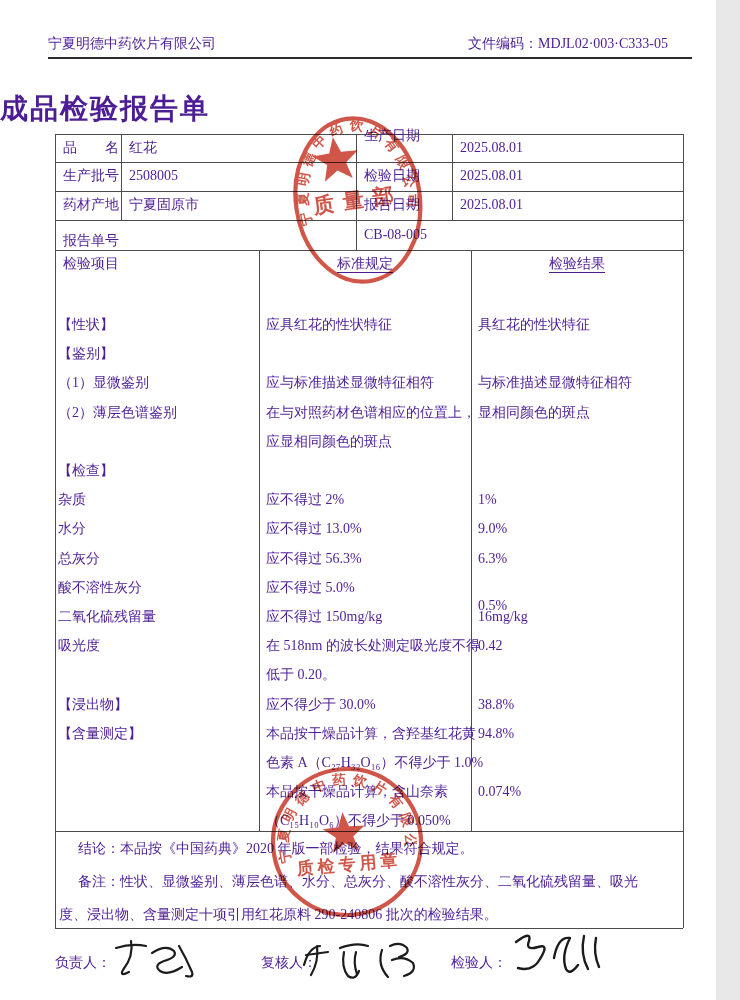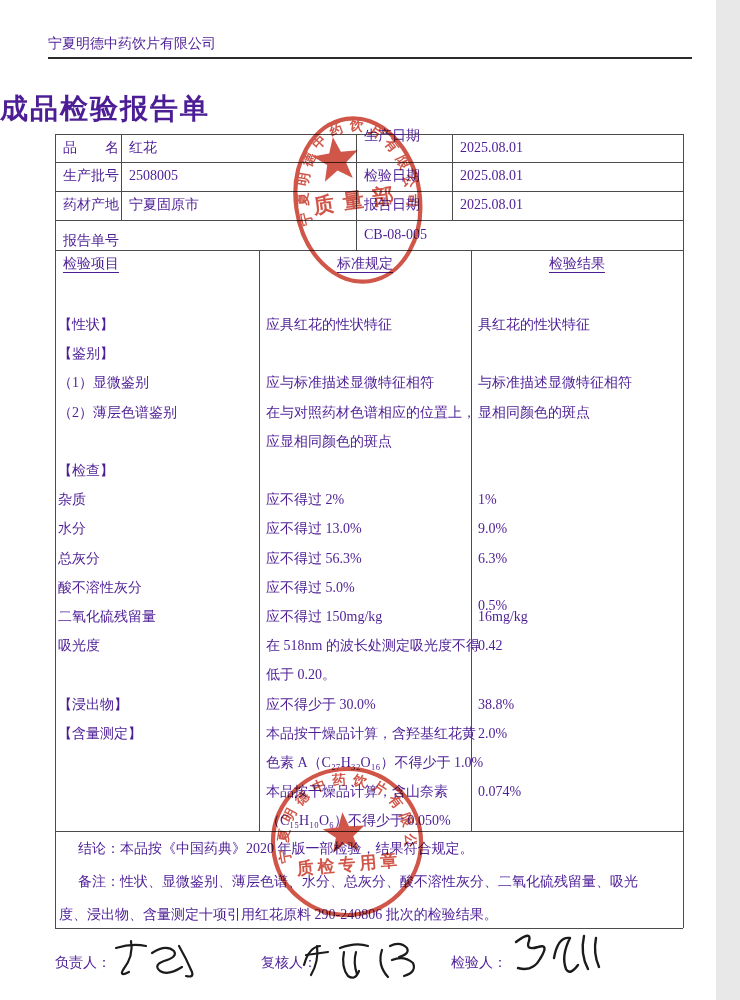--- a/index.html
+++ b/index.html
@@ -16,20 +16,21 @@
   .stamp{position:absolute;mix-blend-mode:multiply;opacity:.86;z-index:5;}
   .sig{position:absolute;z-index:4;}
   .doccode{position:absolute;right:48px;top:34px;font-size:14px;line-height:20px;white-space:nowrap;}
 </style>
 </head>
 <body>
 
 <div class="page">
 
   <div class="ln" style="left:48px;top:34px">宁夏明德中药饮片有限公司</div>
+  <div class="doccode">文件编码：MDJL02·003·C333-05</div>
   <div class="toprule"></div>
   <div class="title">成品检验报告单</div>
 
   <div class="hline" style="left:55px;top:134px;width:628px"></div>
   <div class="hline" style="left:55px;top:162px;width:628px"></div>
   <div class="hline" style="left:55px;top:191px;width:628px"></div>
   <div class="hline" style="left:55px;top:220px;width:628px"></div>
   <div class="hline" style="left:55px;top:250px;width:628px"></div>
   <div class="hline" style="left:55px;top:831px;width:628px"></div>
   <div class="hline" style="left:55px;top:928px;width:628px"></div>
@@ -52,21 +53,21 @@
   <div class="ln" style="left:460px;top:166px">2025.08.01</div>
 
   <div class="ln" style="left:63px;top:195px">药材产地</div>
   <div class="ln" style="left:129px;top:195px">宁夏固原市</div>
   <div class="ln" style="left:364px;top:195px">报告日期</div>
   <div class="ln" style="left:460px;top:195px">2025.08.01</div>
 
   <div class="ln" style="left:63px;top:231px">报告单号</div>
   <div class="ln" style="left:364px;top:225px">CB-08-005</div>
 
-  <div class="ln" style="left:63px;top:254px;text-decoration:underline;text-underline-offset:4px">检验项目</div>
+  <div class="ln" style="left:63px;top:254px;text-underline-offset:4px">检验项目</div>
   <div class="colhead" style="left:259px;top:254px;width:212px">标准规定</div>
   <div class="colhead" style="left:471px;top:254px;width:212px">检验结果</div>
 
   <div class="ln" style="left:58px;top:315px">【性状】</div>
   <div class="ln" style="left:58px;top:344px">【鉴别】</div>
   <div class="ln" style="left:58px;top:373px">（1）显微鉴别</div>
   <div class="ln" style="left:58px;top:403px">（2）薄层色谱鉴别</div>
   <div class="ln" style="left:58px;top:461px">【检查】</div>
   <div class="ln" style="left:58px;top:490px">杂质</div>
   <div class="ln" style="left:58px;top:519px">水分</div>
@@ -97,21 +98,21 @@
   <div class="ln" style="left:478px;top:315px">具红花的性状特征</div>
   <div class="ln" style="left:478px;top:373px">与标准描述显微特征相符</div>
   <div class="ln" style="left:478px;top:403px">显相同颜色的斑点</div>
   <div class="ln" style="left:478px;top:490px">1%</div>
   <div class="ln" style="left:478px;top:519px">9.0%</div>
   <div class="ln" style="left:478px;top:549px">6.3%</div>
   <div class="ln" style="left:478px;top:596px">0.5%</div>
   <div class="ln" style="left:478px;top:607px">16mg/kg</div>
   <div class="ln" style="left:478px;top:636px">0.42</div>
   <div class="ln" style="left:478px;top:695px">38.8%</div>
-  <div class="ln" style="left:478px;top:724px">2.0%</div>
+  <div class="ln" style="left:478px;top:724px">94.8%</div>
   <div class="ln" style="left:478px;top:782px">0.074%</div>
 
   <div class="ln" style="left:78px;top:839px">结论：本品按《中国药典》2020 年版一部检验，结果符合规定。</div>
   <div class="ln" style="left:78px;top:872px">备注：性状、显微鉴别、薄层色谱、水分、总灰分、酸不溶性灰分、二氧化硫残留量、吸光</div>
   <div class="ln" style="left:59px;top:905px">度、浸出物、含量测定十项引用红花原料 290-240806 批次的检验结果。</div>
 
   <div class="ln" style="left:55px;top:953px">负责人：</div>
   <div class="ln" style="left:261px;top:953px">复核人：</div>
   <div class="ln" style="left:451px;top:953px">检验人：</div>
 

